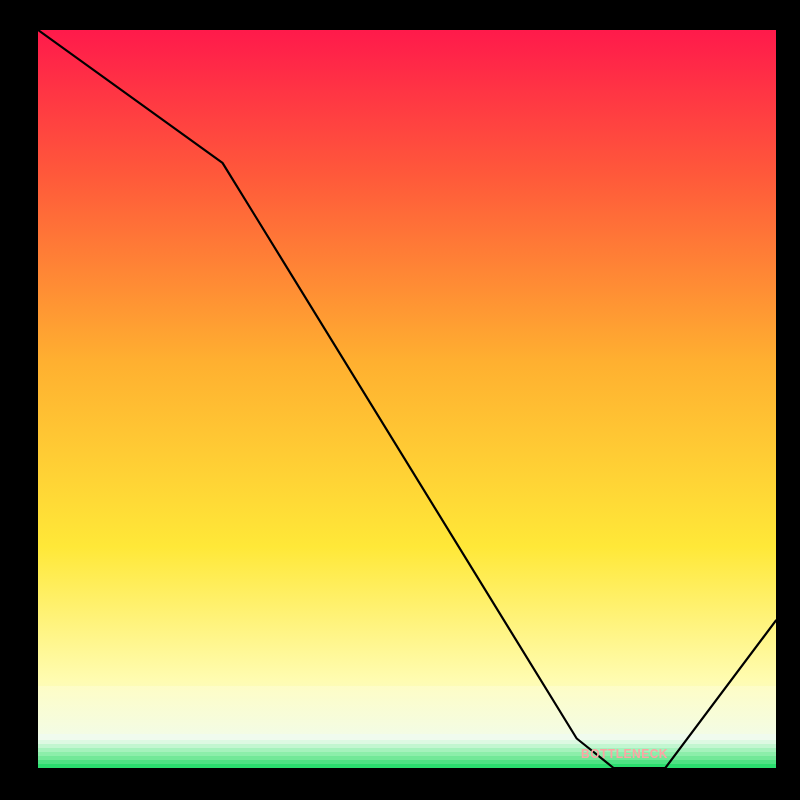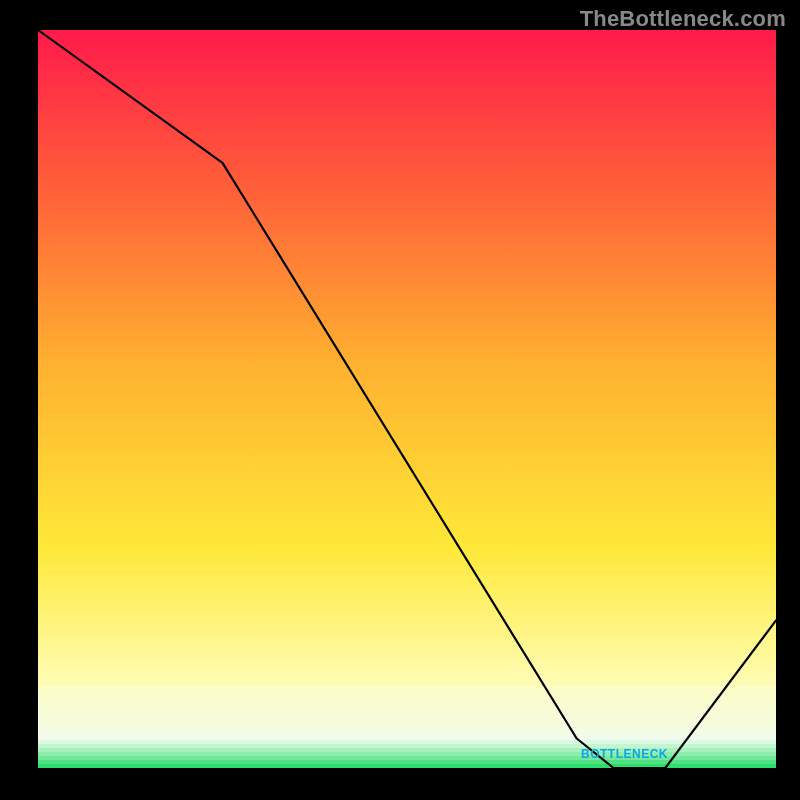--- a/index.html
+++ b/index.html
@@ -40,21 +40,21 @@
     width: 100%;
     height: 100%;
   }
   .band {
     position: absolute;
     left: 0;
     right: 0;
   }
   .bottleneck-label {
     position: absolute;
-    color: #0ea5e9;
+    color: #fca5a5;
     font-size: 12px;
     font-weight: 700;
     letter-spacing: 0.5px;
     z-index: 40;
   }
   
   .b0 { bottom: 0;   height: 4px;  background: #2bde6f; }
   .b1 { bottom: 4px; height: 4px;  background: #4fe384; }
   .b2 { bottom: 8px; height: 4px;  background: #72e898; }
   .b3 { bottom: 12px; height: 4px; background: #8ceeaa; }
@@ -67,21 +67,20 @@
     left: 0; right: 0;
     bottom: 34px;
     height: 48px;
     background: rgba(255,255,230,0.35);
   }
 </style>
 </head>
 <body>
 
 <div class="frame">
-  <div class="watermark">TheBottleneck.com</div>
 
   <div class="plot">
     <svg viewBox="0 0 738 738" preserveAspectRatio="none">
       <defs>
         <linearGradient id="bg-grad" x1="0" y1="0" x2="0" y2="1">
           <stop offset="0%" stop-color="#ff1a4b"></stop>
           <stop offset="20%" stop-color="#ff5a3a"></stop>
           <stop offset="45%" stop-color="#ffb030"></stop>
           <stop offset="70%" stop-color="#ffe838"></stop>
           <stop offset="88%" stop-color="#fffcb0"></stop>

